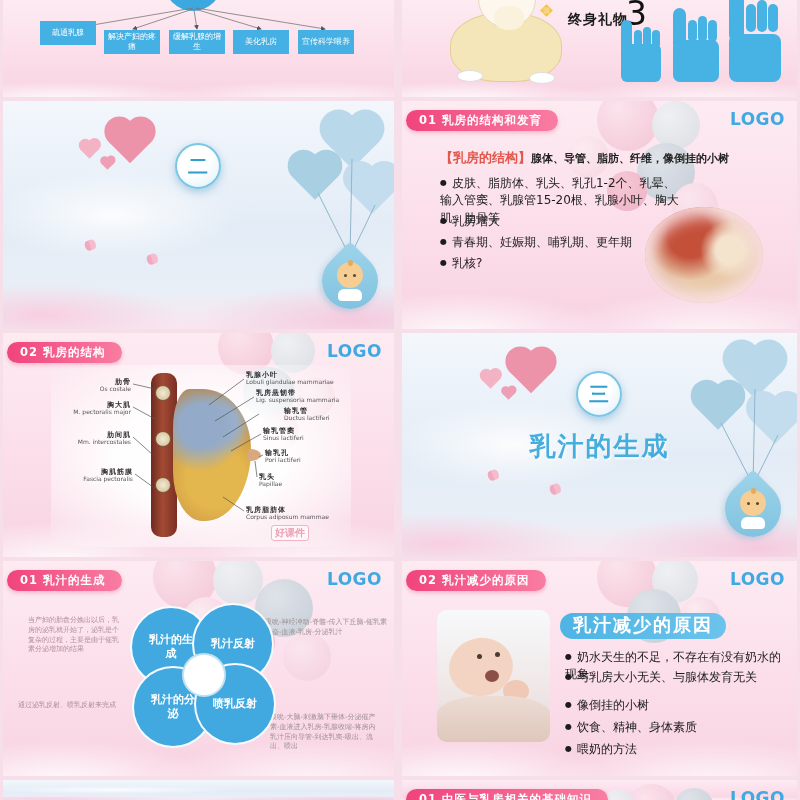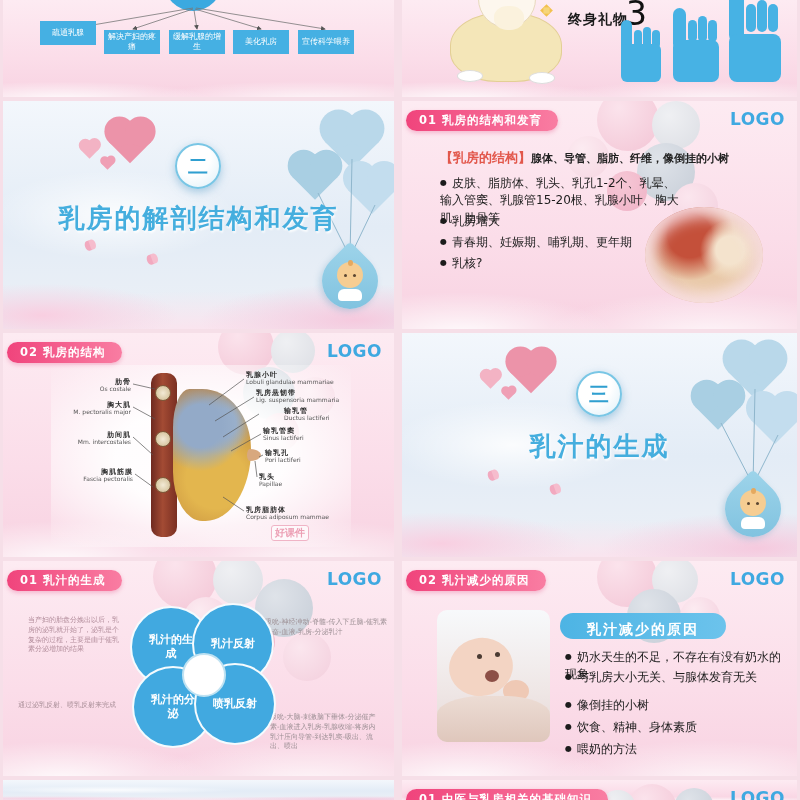--- a/index.html
+++ b/index.html
@@ -142,21 +142,20 @@
   </svg>
   <div class="drop" style="left:319px;top:152px;">
     <div class="drop-inner">
         <div class="babyface"></div>
         <div class="babybody"></div>
       </div>
   </div>
   <div class="badge" style="left:172px;top:42px;">
       <span>二</span>
     </div>
-  <div class="sec-title" style="top:100px;">乳房的解剖结构和发育</div>
 </div>
 
 <div class="slide content-slide" style="left:402px;top:101px;width:395px;height:228px;">
   <div>
     <div class="balloon" style="left:195px;top:-12px;width:62px;height:62px;background:radial-gradient(circle at 35% 30%,#fbe3ec,#f3c5d5);"></div>
     <div class="balloon" style="left:250px;top:0;width:48px;height:48px;background:radial-gradient(circle at 35% 30%,#eff0f3,#dcdee4);"></div>
     <div class="balloon" style="left:165px;top:35px;width:42px;height:42px;background:radial-gradient(circle at 35% 30%,#fcebf1,#f6d6e2);"></div>
     <div class="balloon" style="left:235px;top:42px;width:58px;height:58px;background:radial-gradient(circle at 35% 30%,#dfe3e9,#c6cdd7);"></div>
     <div class="balloon" style="left:205px;top:70px;width:40px;height:40px;background:radial-gradient(circle at 35% 30%,#f6c8d6,#efb2c6);"></div>
     <div class="balloon" style="left:270px;top:82px;width:46px;height:46px;background:radial-gradient(circle at 35% 30%,#fbe6ee,#f3cfdd);"></div>
@@ -335,21 +334,21 @@
   <div style="position:absolute;left:35px;top:49px;width:113px;height:132px;border-radius:10px;overflow:hidden;
       background:linear-gradient(180deg,#f7f9fb 0%,#efe7e6 60%,#e6d8d6 100%);">
     <div style="position:absolute;left:12px;top:28px;width:64px;height:58px;border-radius:50%;background:#f3d4c3;transform:rotate(-12deg);"></div>
     <div style="position:absolute;left:40px;top:44px;width:5px;height:5px;border-radius:50%;background:#4a3b33;"></div>
     <div style="position:absolute;left:58px;top:42px;width:5px;height:5px;border-radius:50%;background:#4a3b33;"></div>
     <div style="position:absolute;left:48px;top:60px;width:14px;height:12px;border-radius:50%;background:#8c4f46;"></div>
     <div style="position:absolute;left:66px;top:70px;width:26px;height:22px;border-radius:50%;background:#efc9b5;"></div>
     <div style="position:absolute;left:0;top:86px;width:113px;height:46px;background:linear-gradient(180deg,#ecdcd4,#dfc7bc);border-radius:40% 40% 0 0;"></div>
   </div>
   <div style="position:absolute;left:158px;top:52px;width:166px;height:26px;border-radius:14px;background:linear-gradient(90deg,#4db4e4,#6cc3ec);
-      color:#fff;font-size:14px;font-weight:bold;letter-spacing:2px;display:flex;align-items:flex-end;justify-content:center;">
+      color:#fff;font-size:18px;font-weight:bold;letter-spacing:2px;display:flex;align-items:flex-start;justify-content:center;">
       <span>乳汁减少的原因</span>
     </div>
   <div class="bullet-row" style="left:163px;top:88px;width:225px;"><span>奶水天生的不足，不存在有没有奶水的现象</span></div>
   <div class="bullet-row" style="left:163px;top:108px;width:225px;"><span>与乳房大小无关、与腺体发育无关</span></div>
   <div class="bullet-row" style="left:163px;top:136px;width:225px;"><span>像倒挂的小树</span></div>
   <div class="bullet-row" style="left:163px;top:158px;width:225px;"><span>饮食、精神、身体素质</span></div>
   <div class="bullet-row" style="left:163px;top:180px;width:225px;"><span>喂奶的方法</span></div>
 </div>
 
 <div class="slide section-slide" style="left:3px;top:780px;width:391px;height:20px;"></div>

